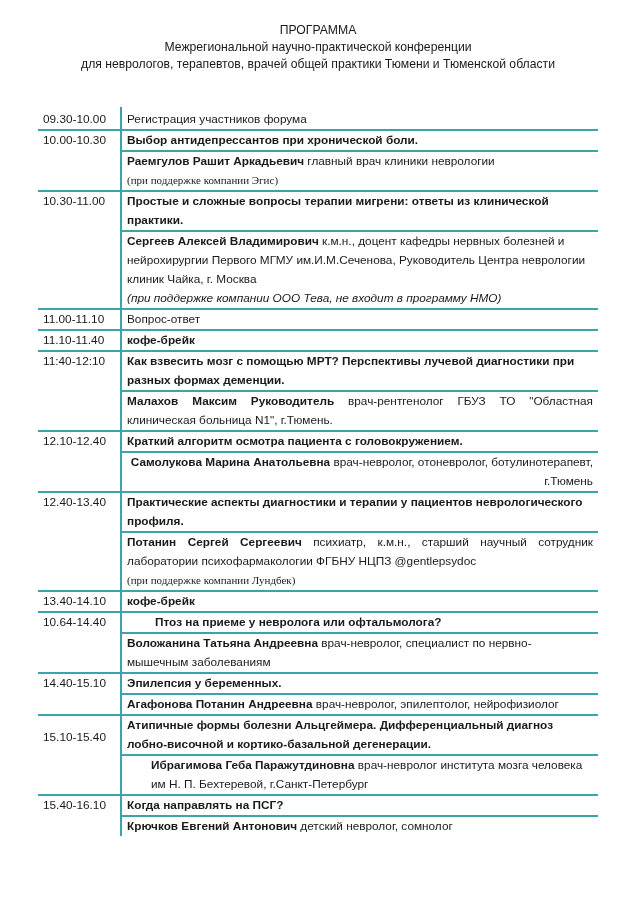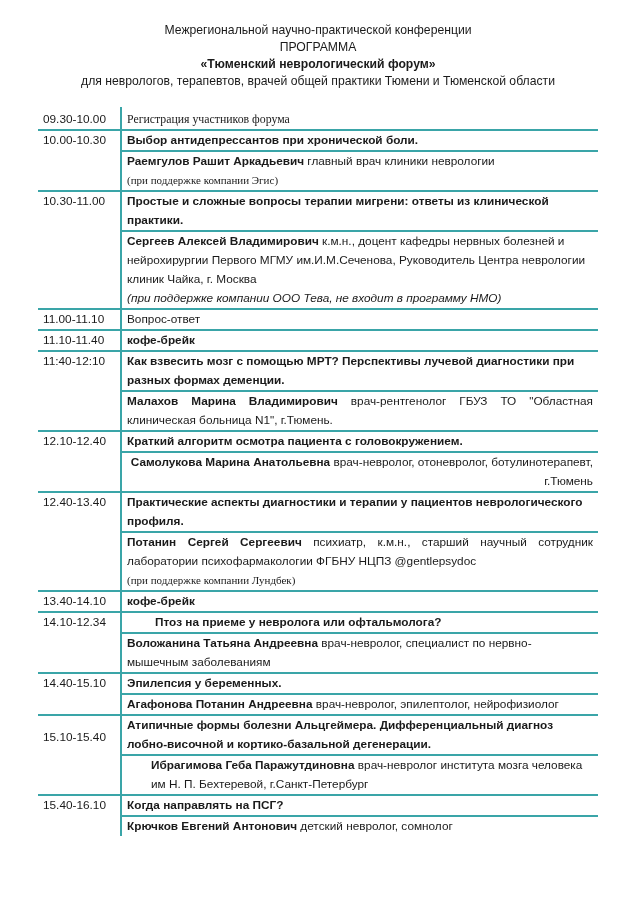--- a/index.html
+++ b/index.html
@@ -19,32 +19,31 @@
   td.row-pad { padding-top: 3px; padding-bottom: 2px; }
   .b { font-weight: bold; }
   .serif { font-family: "Liberation Serif", "DejaVu Serif", serif; font-size: 11px; }
   .ital { font-style: italic; }
   .justify { text-align: justify; }
 </style>
 </head>
 <body>
 
 <div class="header">
+  <div>ПРОГРАММА</div>
   <div>Межрегиональной научно-практической конференции</div>
-  <div>ПРОГРАММА</div>
-  <div class="bold">«Тюменский неврологический форум»</div>
   <div>для неврологов, терапевтов, врачей общей практики Тюмени и Тюменской области</div>
 </div>
 
 <table class="prog">
   <tbody>
 
     <tr class="first">
       <td class="time row-pad">09.30-10.00</td>
-      <td class="desc row-pad" style="border-left-color: rgb(58, 165, 168); font-family: Liberation Serif, serif;">Регистрация участников форума</td>
+      <td class="desc row-pad" style="border-left-color: rgb(58, 165, 168);">Регистрация участников форума</td>
     </tr>
 
     <tr class="sep-full">
       <td class="time row-pad" rowspan="2" style="border-top-color: rgb(58, 165, 168);">10.00-10.30</td>
       <td class="desc row-pad b" style="border-left-color: rgb(58, 165, 168); border-top-color: rgb(58, 165, 168);">Выбор антидепрессантов при хронической боли.</td>
     </tr>
     <tr class="sep-inner">
       <td class="desc row-pad" style="border-left-color: rgb(58, 165, 168); border-top-color: rgb(58, 165, 168);">
         <span class="b">Раемгулов Рашит Аркадьевич</span>
         <span>главный врач клиники неврологии</span><br>
@@ -73,21 +72,21 @@
       <td class="time row-pad" style="border-top-color: rgb(58, 165, 168);">11.10-11.40</td>
       <td class="desc row-pad b" style="border-left-color: rgb(58, 165, 168); border-top-color: rgb(58, 165, 168);">кофе-брейк</td>
     </tr>
 
     <tr class="sep-full">
       <td class="time row-pad" rowspan="2" style="border-top-color: rgb(58, 165, 168);">11:40-12:10</td>
       <td class="desc row-pad b" style="border-left-color: rgb(58, 165, 168); border-top-color: rgb(58, 165, 168);">Как взвесить мозг с помощью МРТ? Перспективы лучевой диагностики при разных формах деменции.</td>
     </tr>
     <tr class="sep-inner">
       <td class="desc row-pad justify" style="border-left-color: rgb(58, 165, 168); border-top-color: rgb(58, 165, 168);">
-        <span class="b">Малахов Марина Владимирович</span>
+        <span class="b">Малахов Максим Руководитель</span>
         <span>врач-рентгенолог ГБУЗ ТО "Областная клиническая больница N1", г.Тюмень.</span>
       </td>
     </tr>
 
     <tr class="sep-full">
       <td class="time row-pad" rowspan="2" style="border-top-color: rgb(58, 165, 168);">12.10-12.40</td>
       <td class="desc row-pad b" style="border-left-color: rgb(58, 165, 168); border-top-color: rgb(58, 165, 168);">Краткий алгоритм осмотра пациента с головокружением.</td>
     </tr>
     <tr class="sep-inner">
       <td class="desc row-pad" style="border-left-color: rgb(58, 165, 168); border-top-color: rgb(58, 165, 168); text-align: right;">
@@ -107,21 +106,21 @@
         <span class="serif">(при поддержке компании Лундбек)</span>
       </td>
     </tr>
 
     <tr class="sep-full">
       <td class="time row-pad" style="border-top-color: rgb(58, 165, 168);">13.40-14.10</td>
       <td class="desc row-pad b" style="border-left-color: rgb(58, 165, 168); border-top-color: rgb(58, 165, 168);">кофе-брейк</td>
     </tr>
 
     <tr class="sep-full">
-      <td class="time row-pad" rowspan="2" style="border-top-color: rgb(58, 165, 168);">14.10-12.34</td>
+      <td class="time row-pad" rowspan="2" style="border-top-color: rgb(58, 165, 168);">10.64-14.40</td>
       <td class="desc row-pad b" style="border-left-color: rgb(58, 165, 168); border-top-color: rgb(58, 165, 168); padding-left: 33px;">Птоз на приеме у невролога или офтальмолога?</td>
     </tr>
     <tr class="sep-inner">
       <td class="desc row-pad" style="border-left-color: rgb(58, 165, 168); border-top-color: rgb(58, 165, 168);">
         <span class="b">Воложанина Татьяна Андреевна</span>
         <span>врач-невролог, специалист по нервно-мышечным заболеваниям</span>
       </td>
     </tr>
 
     <tr class="sep-full">

